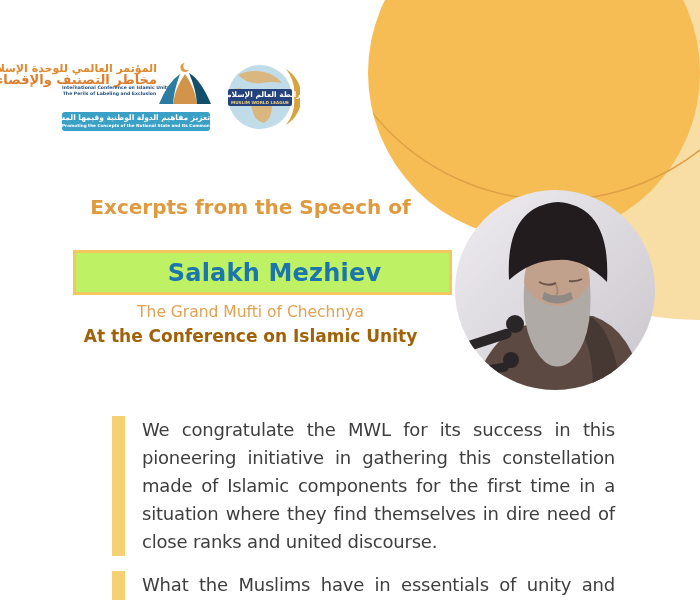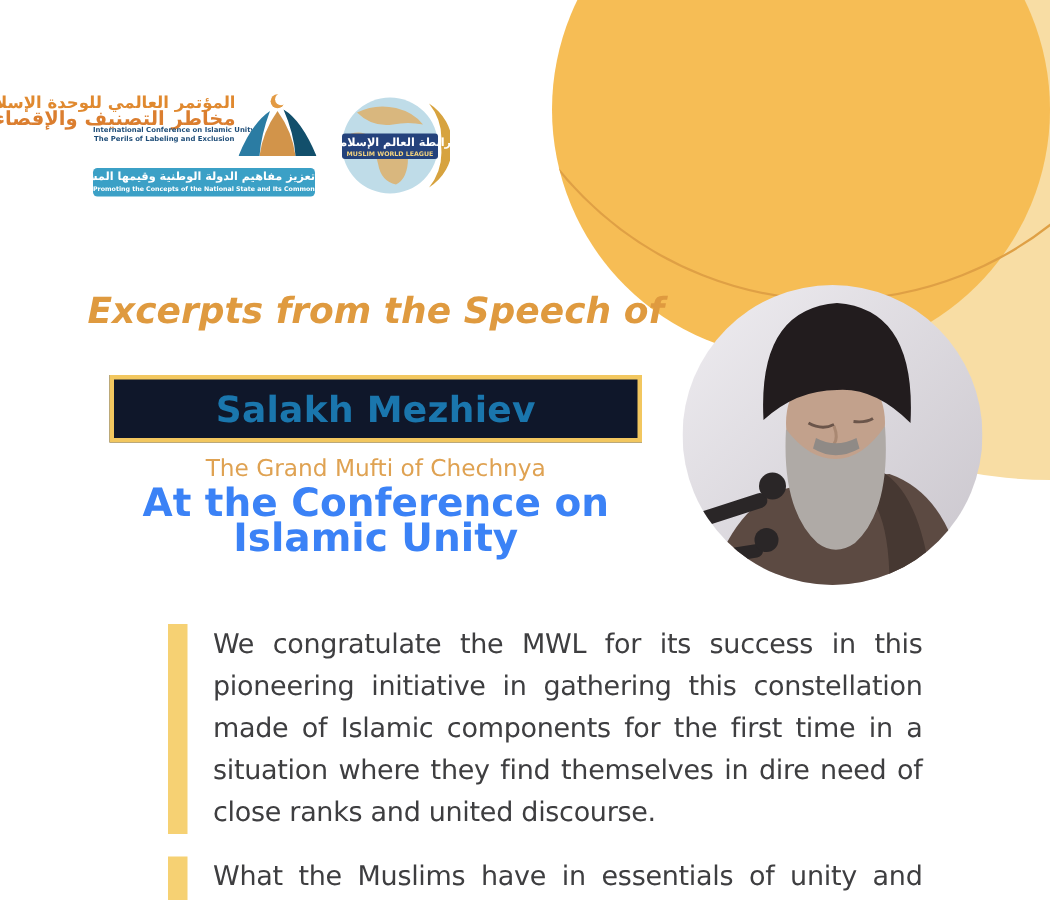--- a/index.html
+++ b/index.html
@@ -18,27 +18,27 @@
   .conf-icon{position:absolute;left:97px;top:2px;}
   .conf-banner{position:absolute;left:0px;top:52px;width:148px;height:19px;background:#3BA0C6;
     border-radius:3px;text-align:center;color:#fff;overflow:hidden;}
   .conf-banner .bn-ar{font-size:7.5px;font-weight:bold;direction:rtl;line-height:10px;margin-top:1px;white-space:nowrap;}
   .conf-banner .bn-en{font-size:4.2px;font-weight:bold;line-height:6px;white-space:nowrap;}
   .mwl-logo{position:absolute;left:224px;top:63px;}
 
   
   .head-col{position:absolute;left:58px;top:0;width:385px;text-align:center;}
   .kicker{position:absolute;top:196px;left:0;width:100%;
-    font-size:24px;font-weight:bold;color:#DF9A3F;line-height:23px;font-style:italic;}
+    font-size:20px;font-weight:bold;color:#DF9A3F;line-height:23px;}
   .name-box{position:absolute;top:250px;left:15px;width:349px;height:39px;
-    border:3px solid #F2C75F;background:#0f172a;display:flex;align-items:center;justify-content:center;}
+    border:3px solid #F2C75F;background:#bef264;display:flex;align-items:center;justify-content:center;padding-left:24px;}
   .name-box span{font-size:24px;font-weight:bold;color:#1A76AD;letter-spacing:.2px;}
   .role{position:absolute;top:303px;left:0;width:100%;font-size:15.5px;color:#DFA252;text-align:center;}
   .event{position:absolute;top:325px;left:0;width:100%;
-    font-size:26px;font-weight:bold;color:#3b82f6;line-height:23px;}
+    font-size:17px;font-weight:bold;color:#a16207;line-height:23px;}
 
   
   .portrait{position:absolute;left:455px;top:190px;width:200px;height:200px;}
 
   
   .quotes{position:absolute;left:88px;top:416px;width:527px;}
   .quote{display:flex;margin-bottom:15px;padding-left:24px;}
   .qbar{flex:0 0 13px;background:#F6D173;margin-right:17px;}
   .qtext{flex:1;font-size:18px;line-height:28px;color:#3E3E40;text-align:justify;
     letter-spacing:-0.2px;margin:0;}

